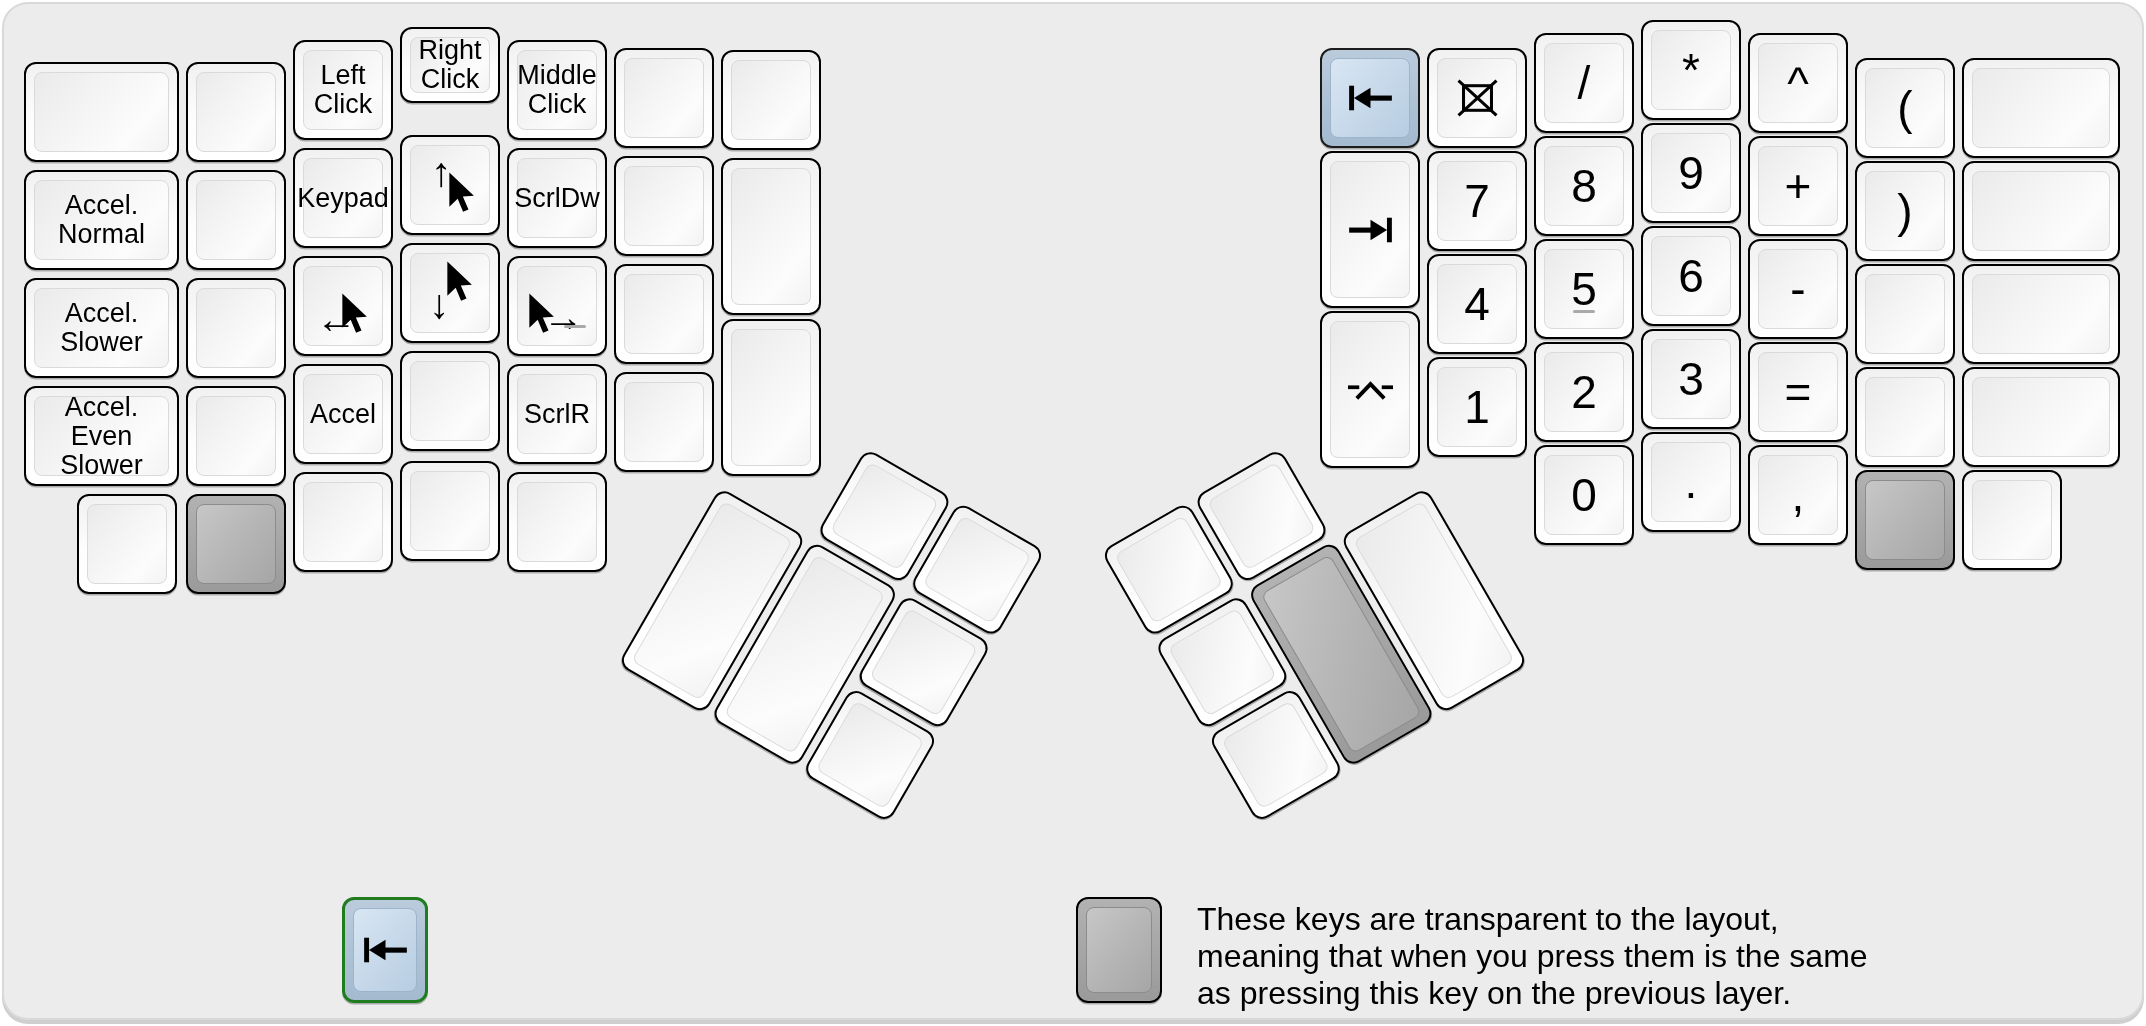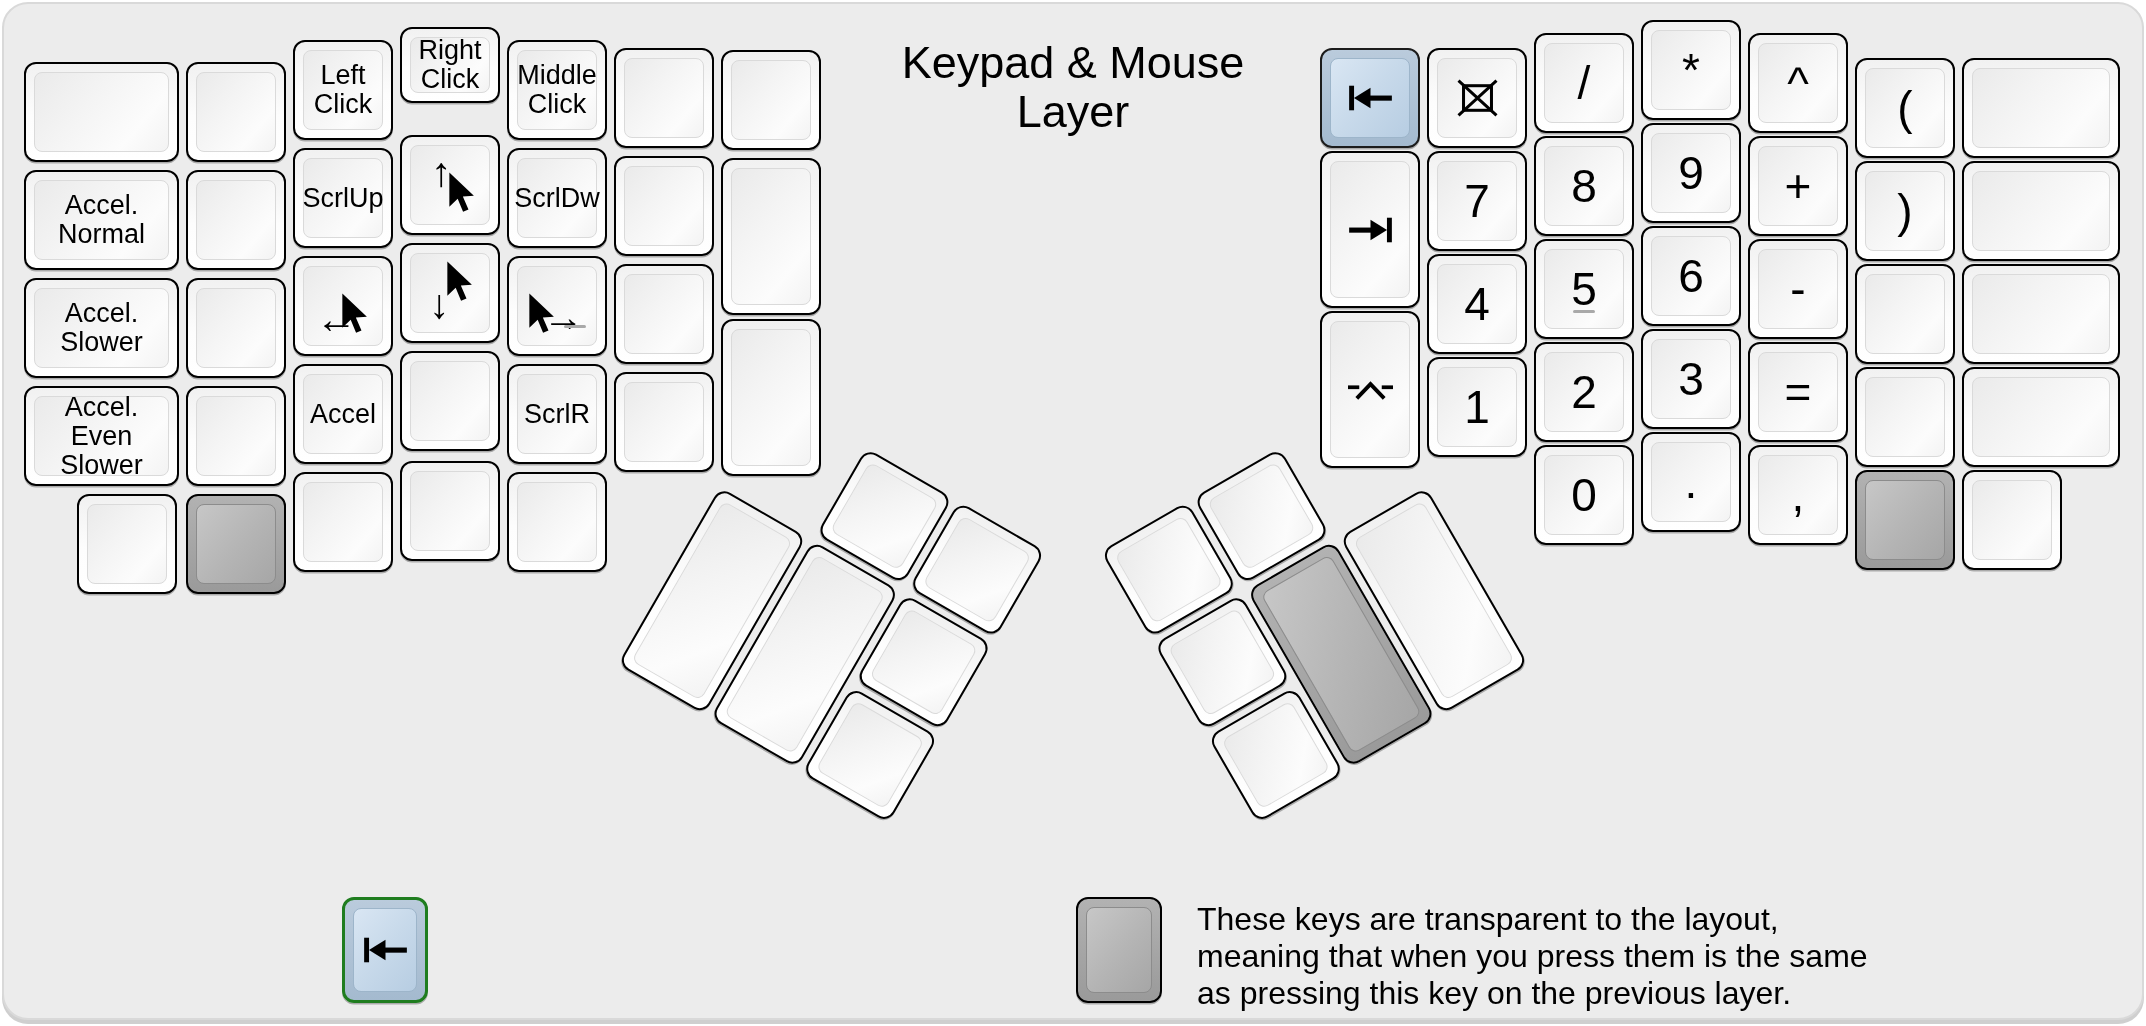--- a/index.html
+++ b/index.html
@@ -26,22 +26,20 @@
   .homing.center{left:50%;transform:translateX(-50%);bottom:15px;}
   .homing.offset{left:46px;bottom:17px;}
   .legend-text{position:absolute;font-size:32px;line-height:37px;color:#000;white-space:pre-line;}
   .kicon{display:block;}
 </style>
 </head>
 <body>
 
 <div id="stage">
   <div id="panel"></div>
-  <div id="title">Keypad &amp; Mouse
-Layer</div>
 
   <div class="grp" id="grp-main" style="transform-origin: 0px 0px; transform: translate(0px, 0px) rotate(0deg);">
       <div class="key" style="left: 24px; top: 62px; width: 155px; height: 100px;">
         <div class="cap"></div>
       </div>
       <div class="key" style="left: 186px; top: 62px; width: 100px; height: 100px;">
         <div class="cap"></div>
       </div>
       <div class="key" style="left: 293px; top: 40px; width: 100px; height: 100px;">
         <div class="cap">
@@ -71,21 +69,21 @@
         <div class="cap">
           <span class="klabel">Accel.
 Normal</span>
         </div>
       </div>
       <div class="key" style="left: 186px; top: 170px; width: 100px; height: 100px;">
         <div class="cap"></div>
       </div>
       <div class="key" style="left: 293px; top: 148px; width: 100px; height: 100px;">
         <div class="cap">
-          <span class="klabel">ScrlUp</span>
+          <span class="klabel">Keypad</span>
         </div>
       </div>
       <div class="key" style="left: 400px; top: 135px; width: 100px; height: 100px;">
         <div class="cap">
           <span class="karrow p-tl">↑</span>
           <span class="kcursor cur-br">
             <svg class="kicon" viewBox="0 0 12 19" width="27" height="43">
               <path d="M0.6,0.6 L0.6,15.8 L4.3,12.3 L6.7,18.1 L9.1,17 L6.6,11.3 L11.5,10.9 Z" fill="#000"></path>
             </svg>
           </span>

